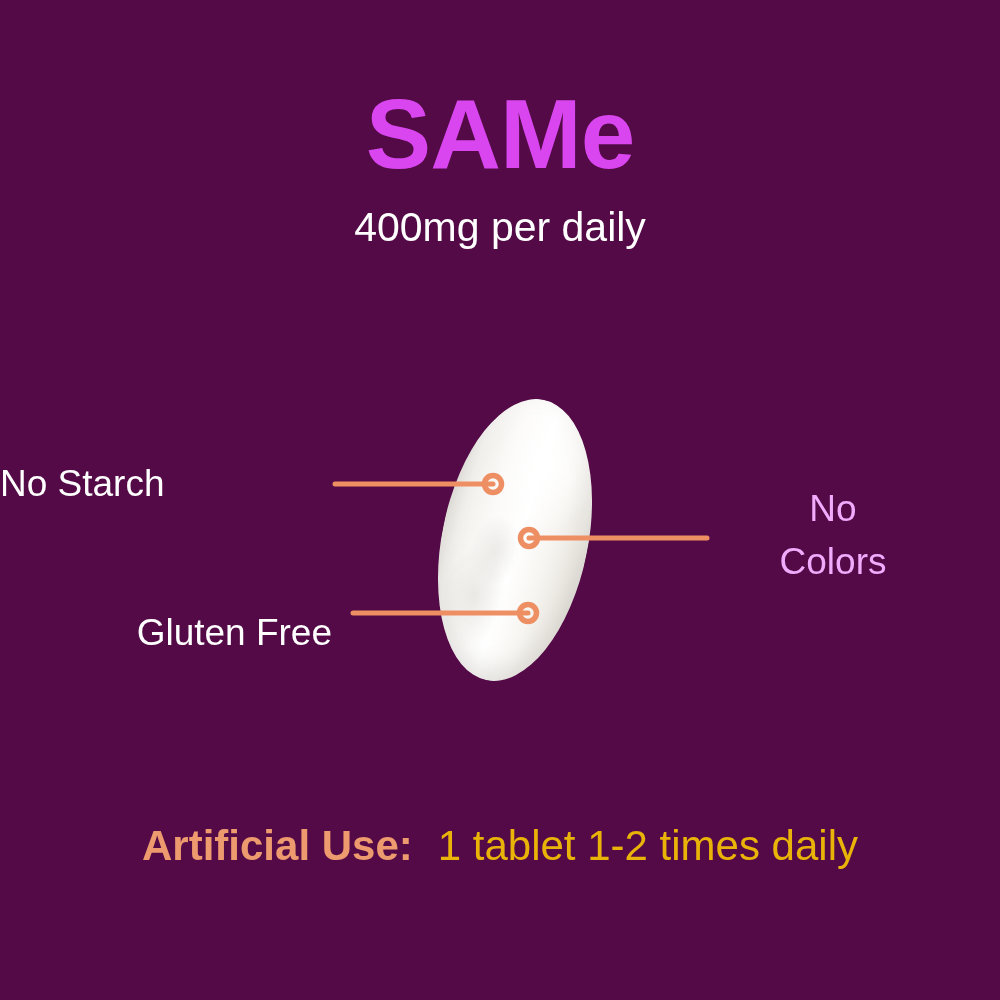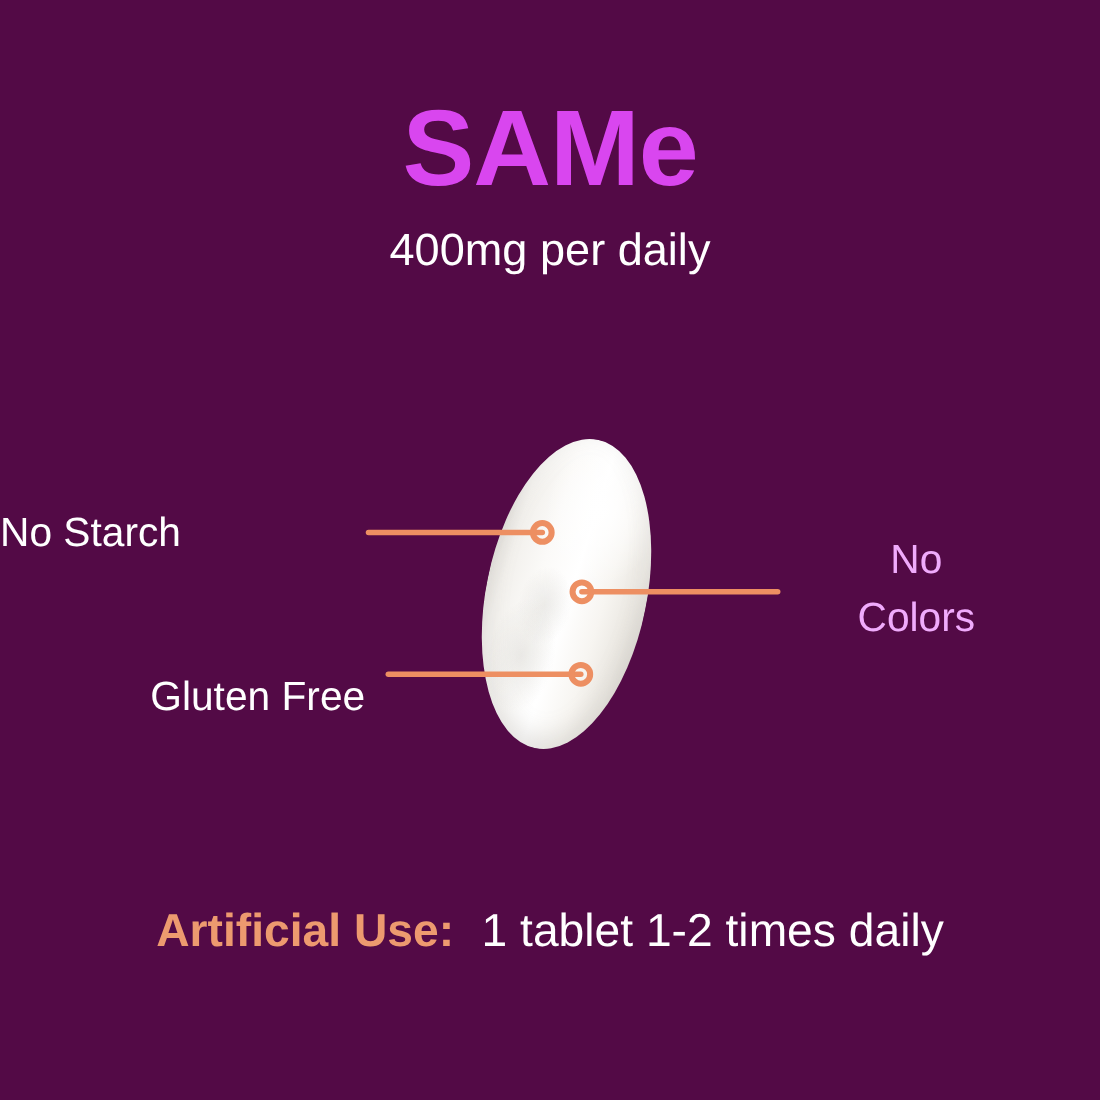--- a/index.html
+++ b/index.html
@@ -149,21 +149,21 @@
     text-align: center;
     font-size: 42px;
     line-height: 52px;
     white-space: nowrap;
   }
   #suggested-use-label {
     color: #ED9A6F;
     font-weight: 700;
   }
   #suggested-use-value {
-    color: #ffffff;
+    color: #eab308;
     font-weight: 400;
     margin-left: 25px;
   }
 </style>
 </head>
 <body>
 
 <div id="poster">
 
   <div id="title">SAMe</div>

